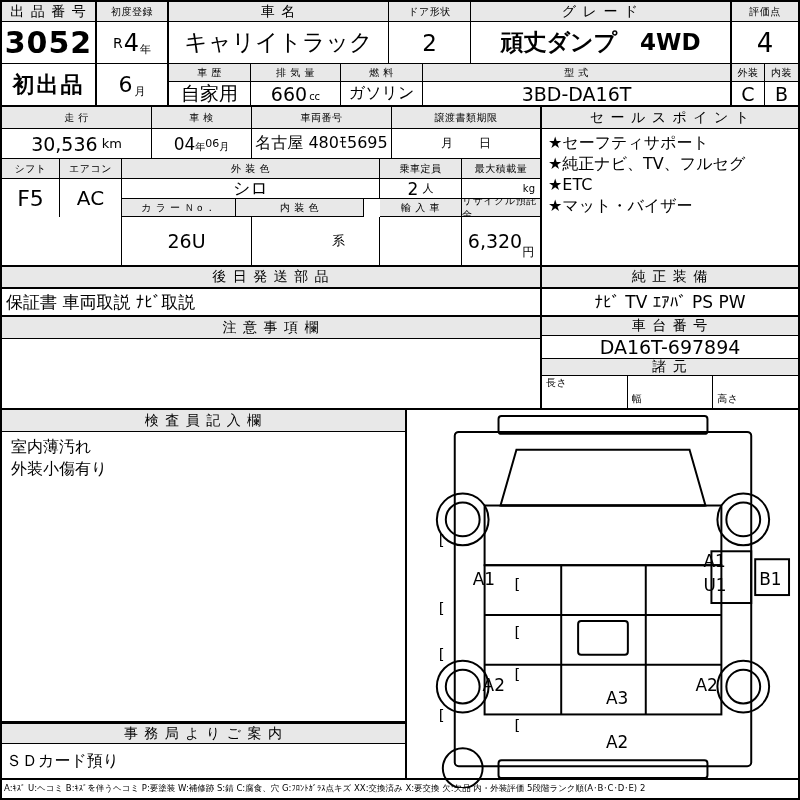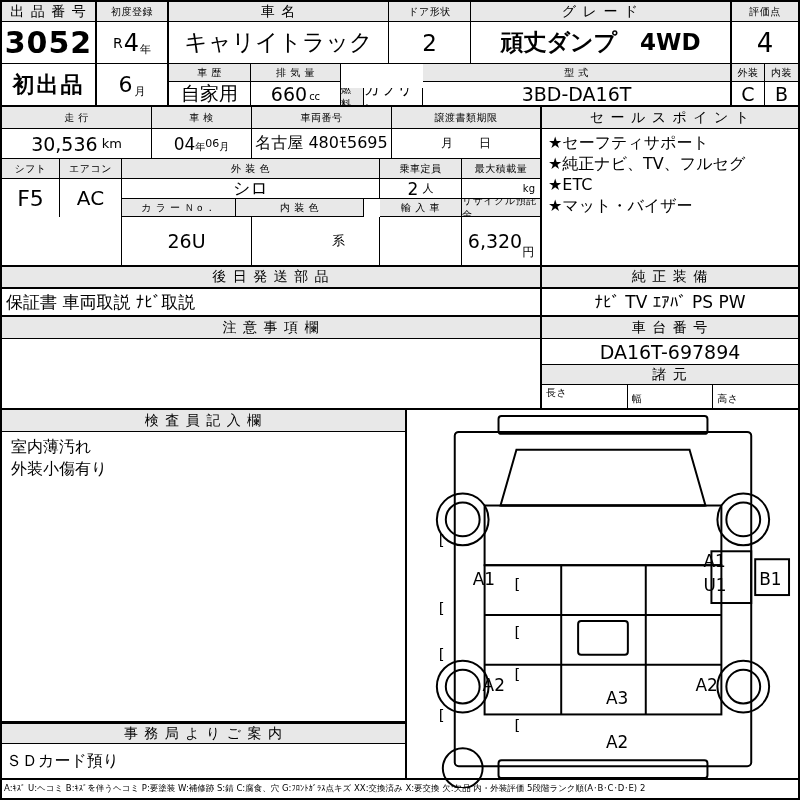--- a/index.html
+++ b/index.html
@@ -126,21 +126,21 @@
           <div class="cell shade lbl-sm" style="height:18px;">車 歴</div>
           <div class="cell val nb-b" style="height:23px;">自家用</div>
         </div>
         <div style="width:90px;display:flex;flex-direction:column;">
           <div class="cell shade lbl-sm" style="height:18px;">排 気 量</div>
           <div class="cell nb-b" style="height:23px;">
             <span class="val">660</span>
             <span style="font-size:10px;align-self:flex-end;padding-bottom:3px;margin-left:2px;">cc</span>
           </div>
         </div>
-        <div style="width:82px;display:flex;margin-top:24px;">
+        <div style="width:82px;display:flex;flex-direction:column;">
           <div class="cell shade lbl-sm" style="height:18px;">燃 料</div>
           <div class="cell nb-b" style="height:23px;font-size:16px;">ガソリン</div>
         </div>
         <div style="flex:1;display:flex;flex-direction:column;">
           <div class="cell shade lbl-sm nb-r" style="height:18px;">型 式</div>
           <div class="cell nb-r nb-b val" style="height:23px;">3BD-DA16T</div>
         </div>
       </div>
     </div>
 
@@ -257,21 +257,21 @@
   <div style="display:flex;height:93px;border-bottom:2px solid #000;">
     <div style="width:540px;border-right:2px solid #000;display:flex;flex-direction:column;">
       <div class="cell shade lbl nb-r" style="height:22px;">注 意 事 項 欄</div>
       <div class="cell nb-r nb-b left" style="flex:1;align-items:flex-start;padding-top:3px;"></div>
     </div>
     <div style="flex:1;display:flex;flex-direction:column;">
       <div class="cell shade lbl nb-r" style="height:22px;">車 台 番 号</div>
       <div class="cell nb-r" style="height:26px;font-size:19px;">DA16T-697894</div>
       <div class="cell shade lbl nb-r" style="height:20px;">諸 元</div>
       <div style="display:flex;flex:1;">
-        <div class="cell nb-b left lbl-sm" style="flex:1;align-items:flex-end;padding-bottom:8px;">長さ</div>
+        <div class="cell nb-b left lbl-sm" style="flex:1;align-items:flex-end;padding-bottom:18px;">長さ</div>
         <div class="cell nb-b left lbl-sm" style="flex:1;align-items:flex-end;padding-bottom:2px;">幅</div>
         <div class="cell nb-b nb-r left lbl-sm" style="flex:1;align-items:flex-end;padding-bottom:2px;">高さ</div>
       </div>
     </div>
   </div>
 
   <div class="insp">
     <div class="insp-left">
       <div class="cell shade lbl nb-r notes-hd">検 査 員 記 入 欄</div>
       <div class="cell nb-r notes-body">

